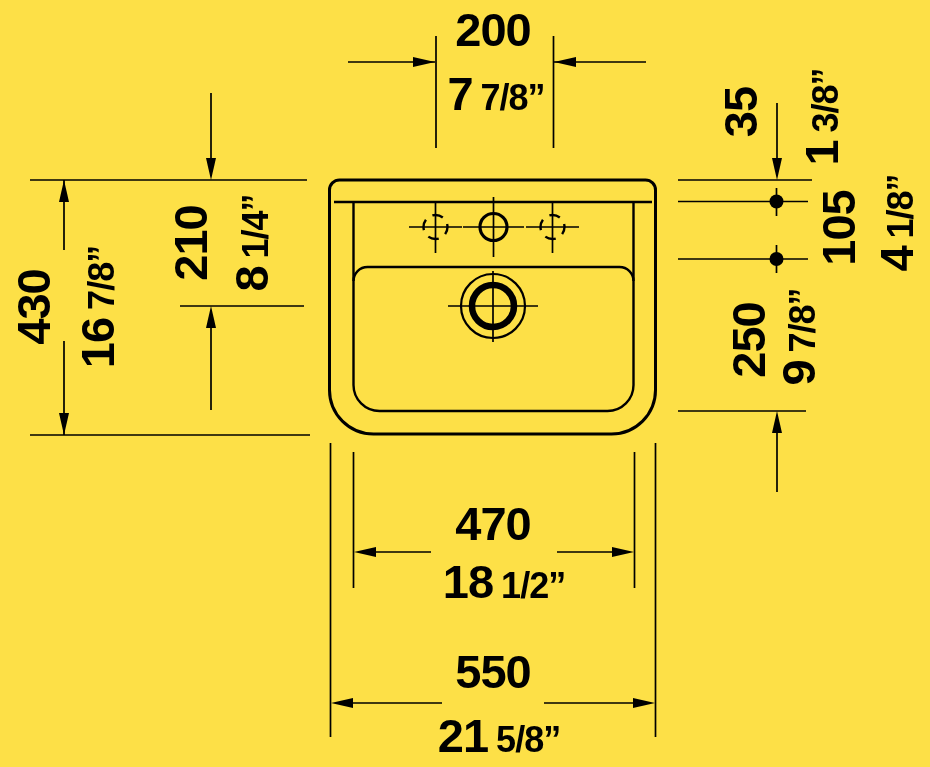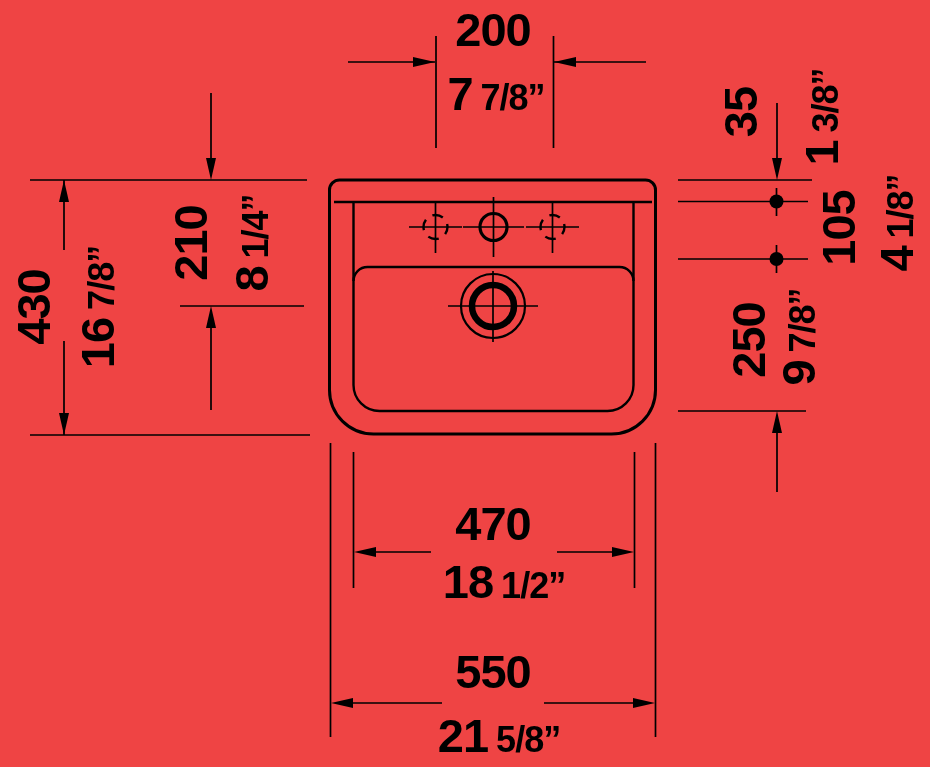--- a/index.html
+++ b/index.html
@@ -1,16 +1,16 @@
 <!DOCTYPE html>
 <html><head>
 <meta charset="utf-8">
 <style>
   html,body{margin:0;padding:0;background:#ffffff;}
-  .stage{position:relative;width:930px;height:767px;background:#ef4444;overflow:hidden;}
+  .stage{position:relative;width:930px;height:767px;background:#fde047;overflow:hidden;}
   svg{display:block;}
   .outline{fill:none;stroke:#000;stroke-width:3;stroke-linejoin:round;}
   .inner{fill:none;stroke:#000;stroke-width:2.4;stroke-linejoin:round;}
   .thin{fill:none;stroke:#000;stroke-width:1.7;}
   .hole{fill:none;stroke:#000;stroke-width:3.2;}
   .hole-dashed{fill:none;stroke:#000;stroke-width:2.4;stroke-dasharray:11 7.8;stroke-dashoffset:3.4;}
   .drain-outer{fill:none;stroke:#000;stroke-width:2.2;}
   .drain-inner{fill:none;stroke:#000;stroke-width:6.5;}
   .arrow{fill:#000;stroke:none;}
   .dot{fill:#000;stroke:none;}

